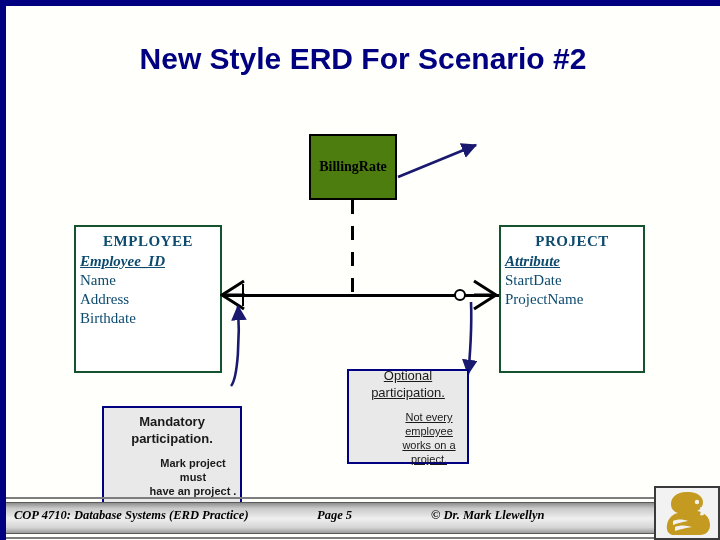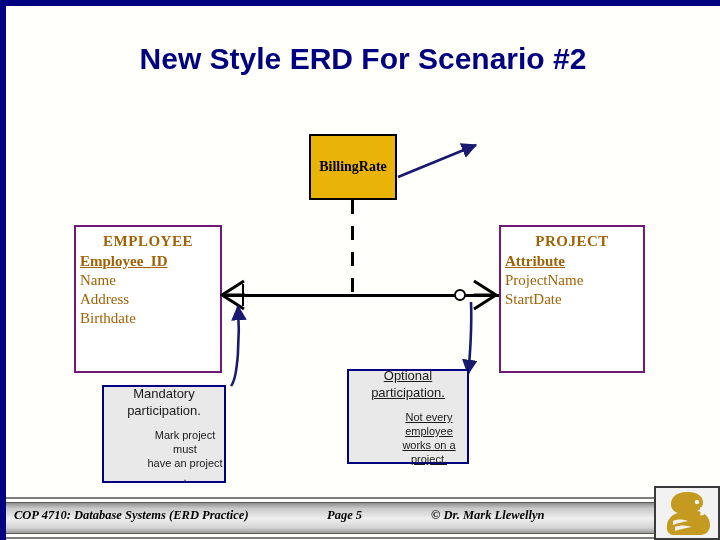--- a/index.html
+++ b/index.html
@@ -31,54 +31,55 @@
     font-size: 30px;
     font-weight: bold;
     letter-spacing: 0px;
     white-space: nowrap;
   }
 
   
   .entity {
     position: absolute;
     background: #ffffff;
-    border: 2px solid #701a75;
+    border: 2px solid #14532d;
     box-sizing: border-box;
     font-family: "Liberation Serif", serif;
-    color: #a16207;
+    color: #0c4a6e;
   }
   .entity .ent-title {
     text-align: center;
     font-weight: bold;
     font-size: 15px;
     margin-top: 6px;
     margin-bottom: 2px;
     letter-spacing: 0.5px;
   }
   .entity .attr {
     font-size: 15px;
     line-height: 19px;
     padding-left: 4px;
     white-space: nowrap;
   }
   .entity .attr.pk {
     text-decoration: underline;
     font-weight: bold;
+    font-style: italic;
   }
 
   #employee-entity { left: 68px;  top: 219px; width: 148px; height: 148px; }
   #project-entity  { left: 493px; top: 219px; width: 146px; height: 148px; }
 
   #billingrate-entity {
     position: absolute;
     left: 303px;
     top: 128px;
     width: 88px;
     height: 66px;
-    background: #eab308;
+    background: #4d7c0f;
     border: 2px solid #000000;
     box-sizing: border-box;
     display: flex;
     align-items: center;
     justify-content: center;
     font-family: "Liberation Serif", serif;
     font-weight: bold;
     font-size: 14px;
     color: #000000;
   }
@@ -151,21 +152,21 @@
   .callout .small {
     font-size: 11px;
     line-height: 14px;
     margin-top: 9px;
     margin-left: 42px;
   }
 
   #attr-callout     { left: 473px; top: 129px; width: 170px; height: 47px; }
   #attr-callout .big{ font-size: 12.5px; line-height: 16px; }
 
-  #mandatory-callout { left: 96px;  top: 379px; width: 124px; height: 98px; }
+  #mandatory-callout { left: 96px;  top: 400px; width: 140px; height: 98px; font-weight: bold; }
   #optional-callout  { left: 341px; top: 363px; width: 122px; height: 95px; text-decoration: underline; }
 
   
   #connectors {
     position: absolute;
     left: 0; top: 0;
     width: 714px;
     height: 534px;
     pointer-events: none;
   }
@@ -201,21 +202,21 @@
     position: absolute;
     top: 14px;
     font-family: "Liberation Serif", serif;
     font-style: italic;
     font-weight: bold;
     font-size: 12.5px;
     color: #000000;
     white-space: nowrap;
   }
   #footer-course    { left: 8px; }
-  #footer-page      { left: 321px; }
+  #footer-page      { left: 311px; }
   #footer-copyright { left: 425px; }
 
   #logo-block {
     position: absolute;
     right: 0;
     bottom: 0;
     width: 66px;
     height: 54px;
     background: #f2f2f2;
     border: 2px solid #3a3a3a;
@@ -240,22 +241,22 @@
     <div class="ent-title">EMPLOYEE</div>
     <div class="attr pk">Employee_ID</div>
     <div class="attr">Name</div>
     <div class="attr">Address</div>
     <div class="attr">Birthdate</div>
   </div>
 
   <div class="entity" id="project-entity">
     <div class="ent-title">PROJECT</div>
     <div class="attr pk">Attribute</div>
+    <div class="attr">StartDate</div>
     <div class="attr">ProjectName</div>
-    <div class="attr">StartDate</div>
   </div>
 
   <div id="rel-line"></div>
   <div id="mandatory-tick"></div>
 
   <svg class="crowfoot" id="crowfoot-left" width="26" height="32">
     <polyline points="24,2 2,16 24,30" fill="none" stroke="#000000" stroke-width="3"></polyline>
     <line x1="2" y1="16" x2="25" y2="16" stroke="#000000" stroke-width="3"></line>
   </svg>
 

